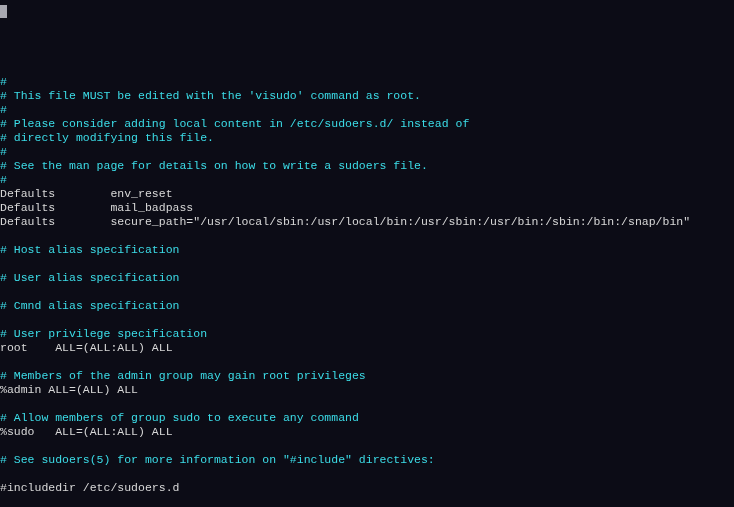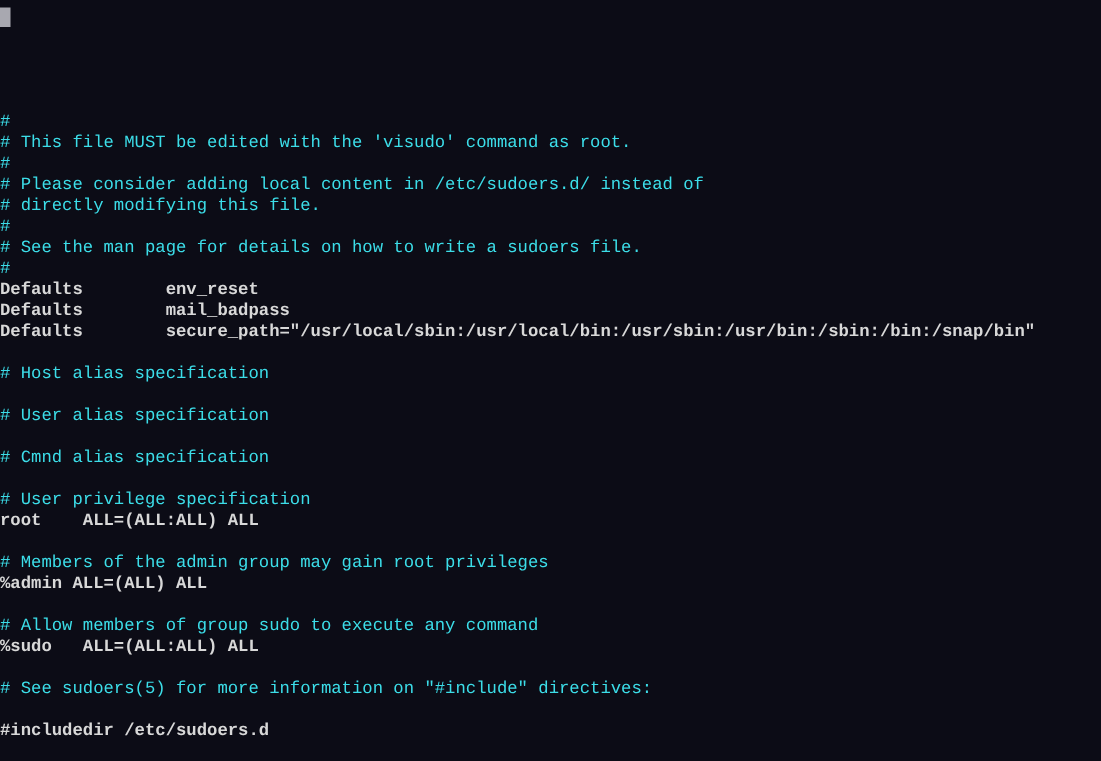--- a/index.html
+++ b/index.html
@@ -28,21 +28,20 @@
       vertical-align: text-bottom;
       position: absolute;
       top: 5px;
       left: 0px;
     }
     .comment {
       color: #3cdde8;
     }
     .plain {
       color: #d8d8d8;
-      font-weight: bold;
     }
     .content {
       padding-top: 5px;
       padding-left: 0px;
     }
     .line {
       height: 14px;
       white-space: pre;
     }
   </style>

